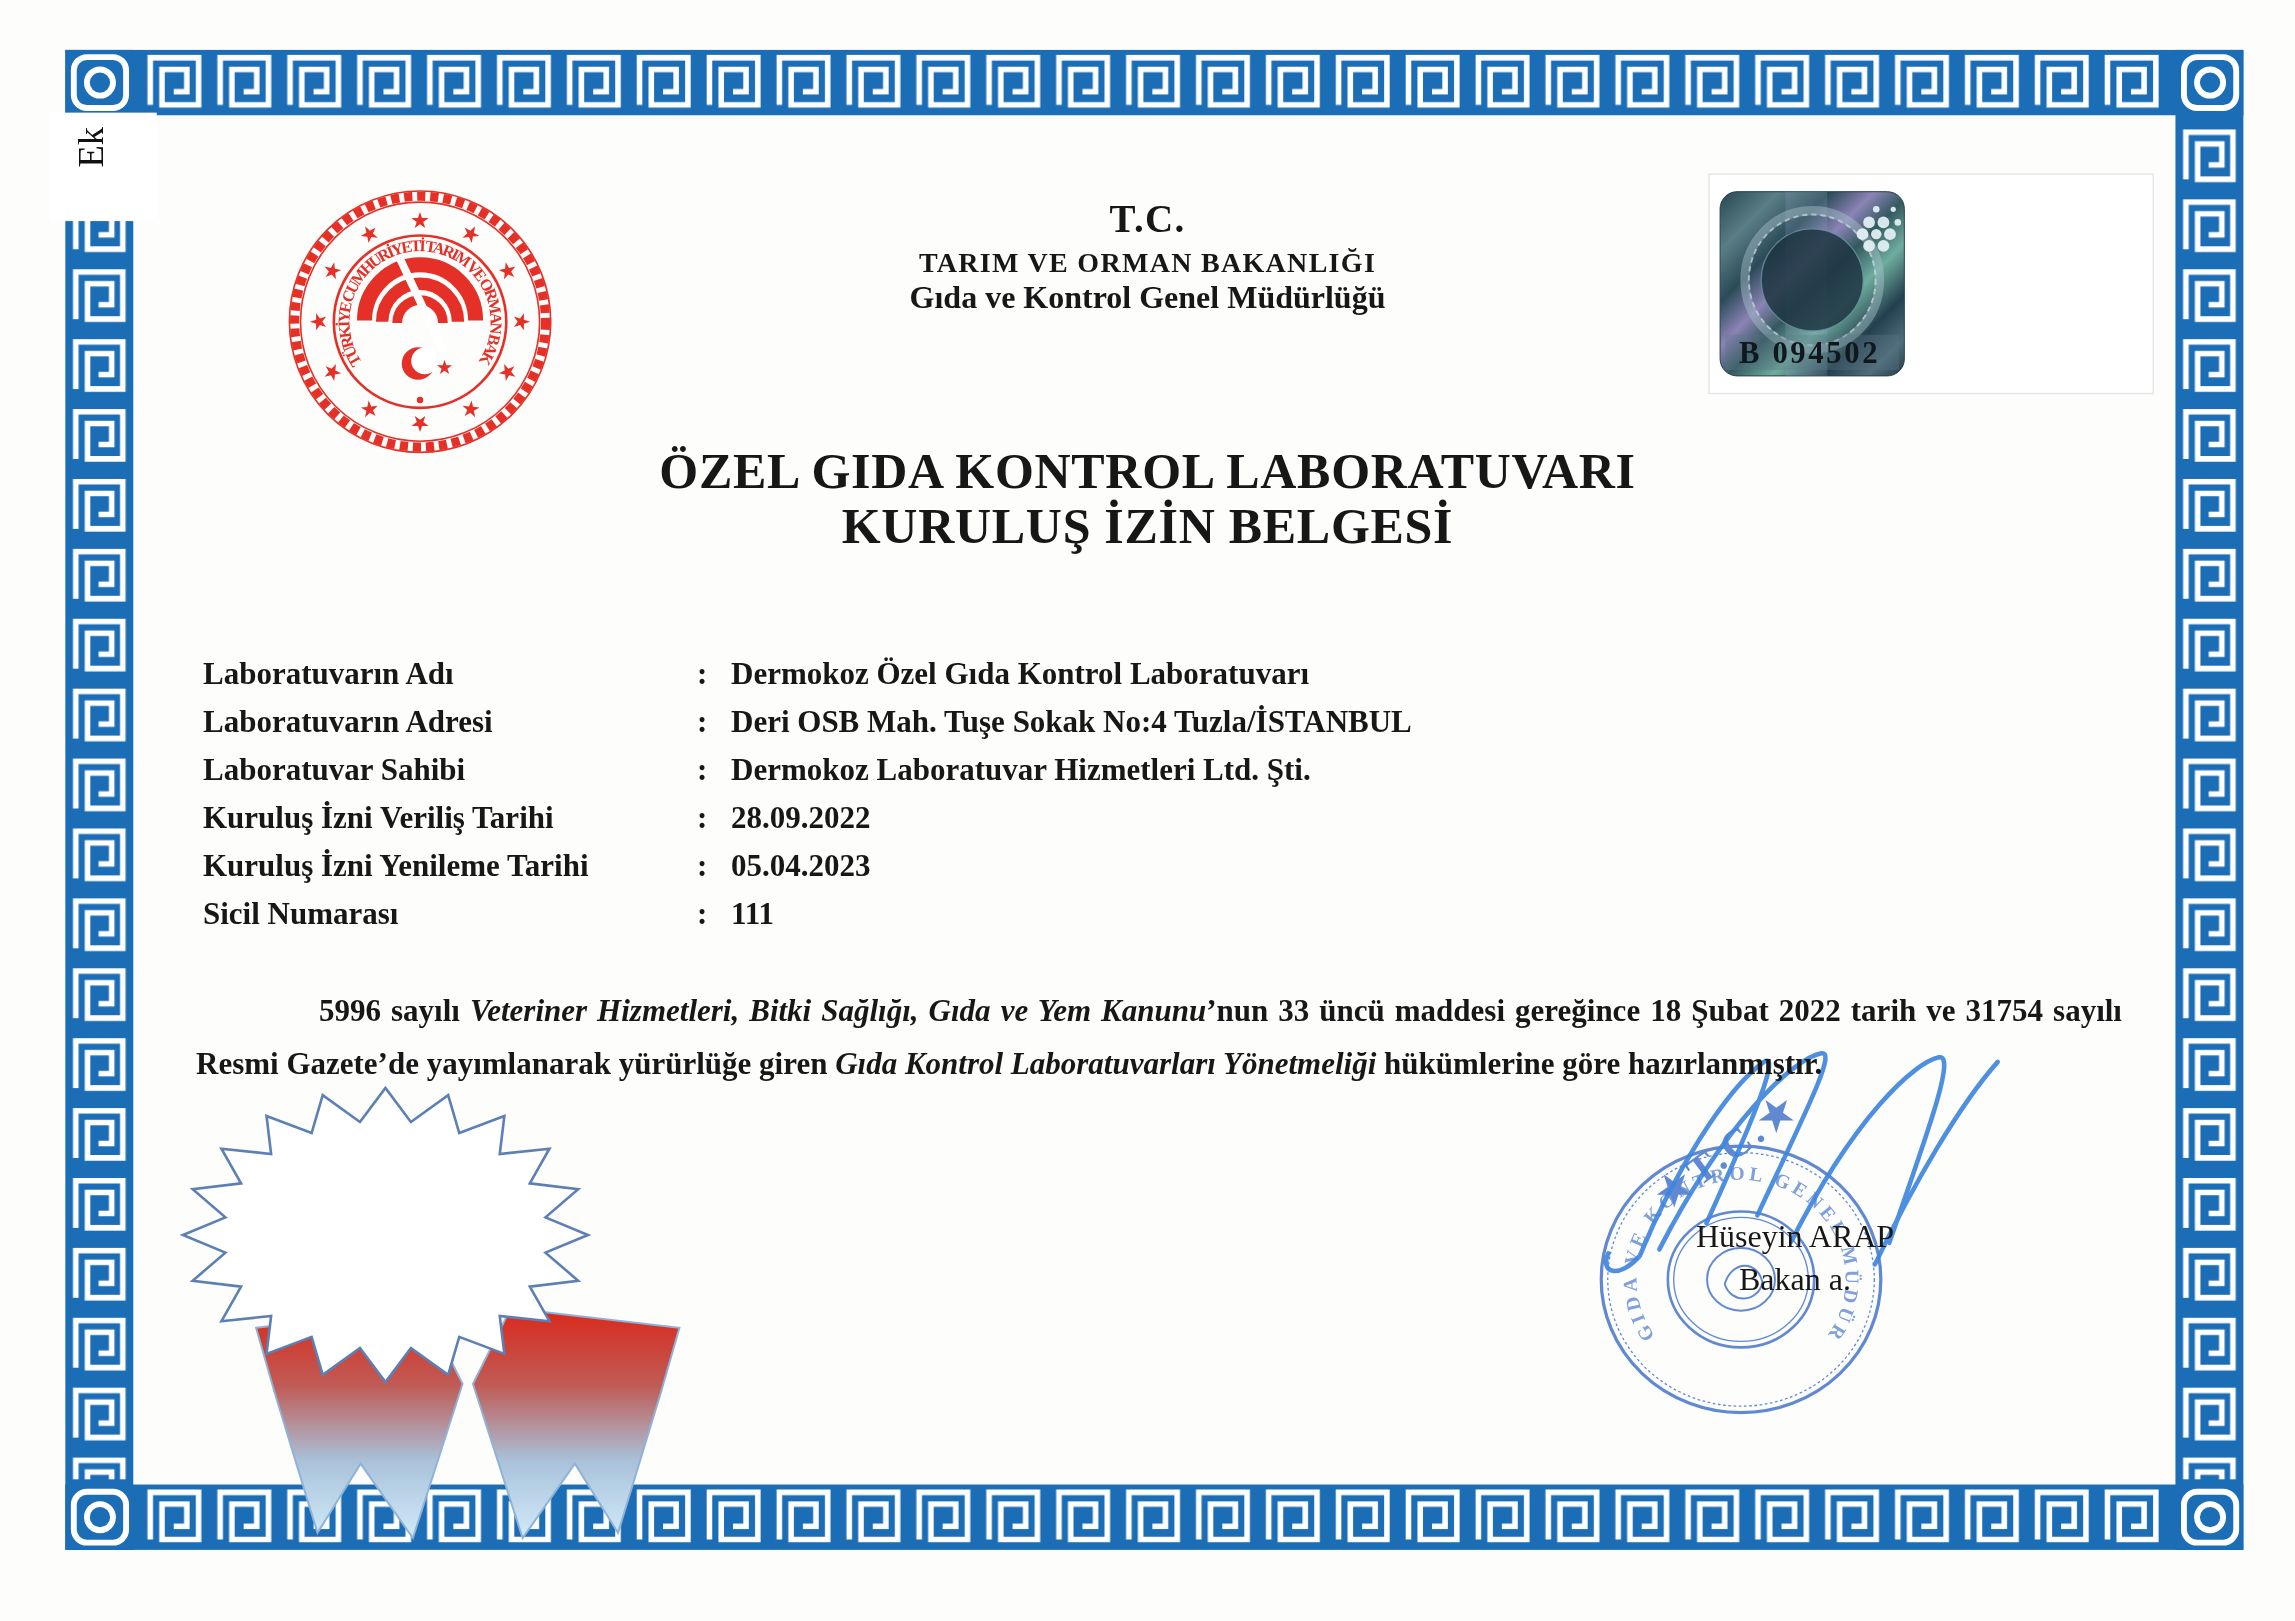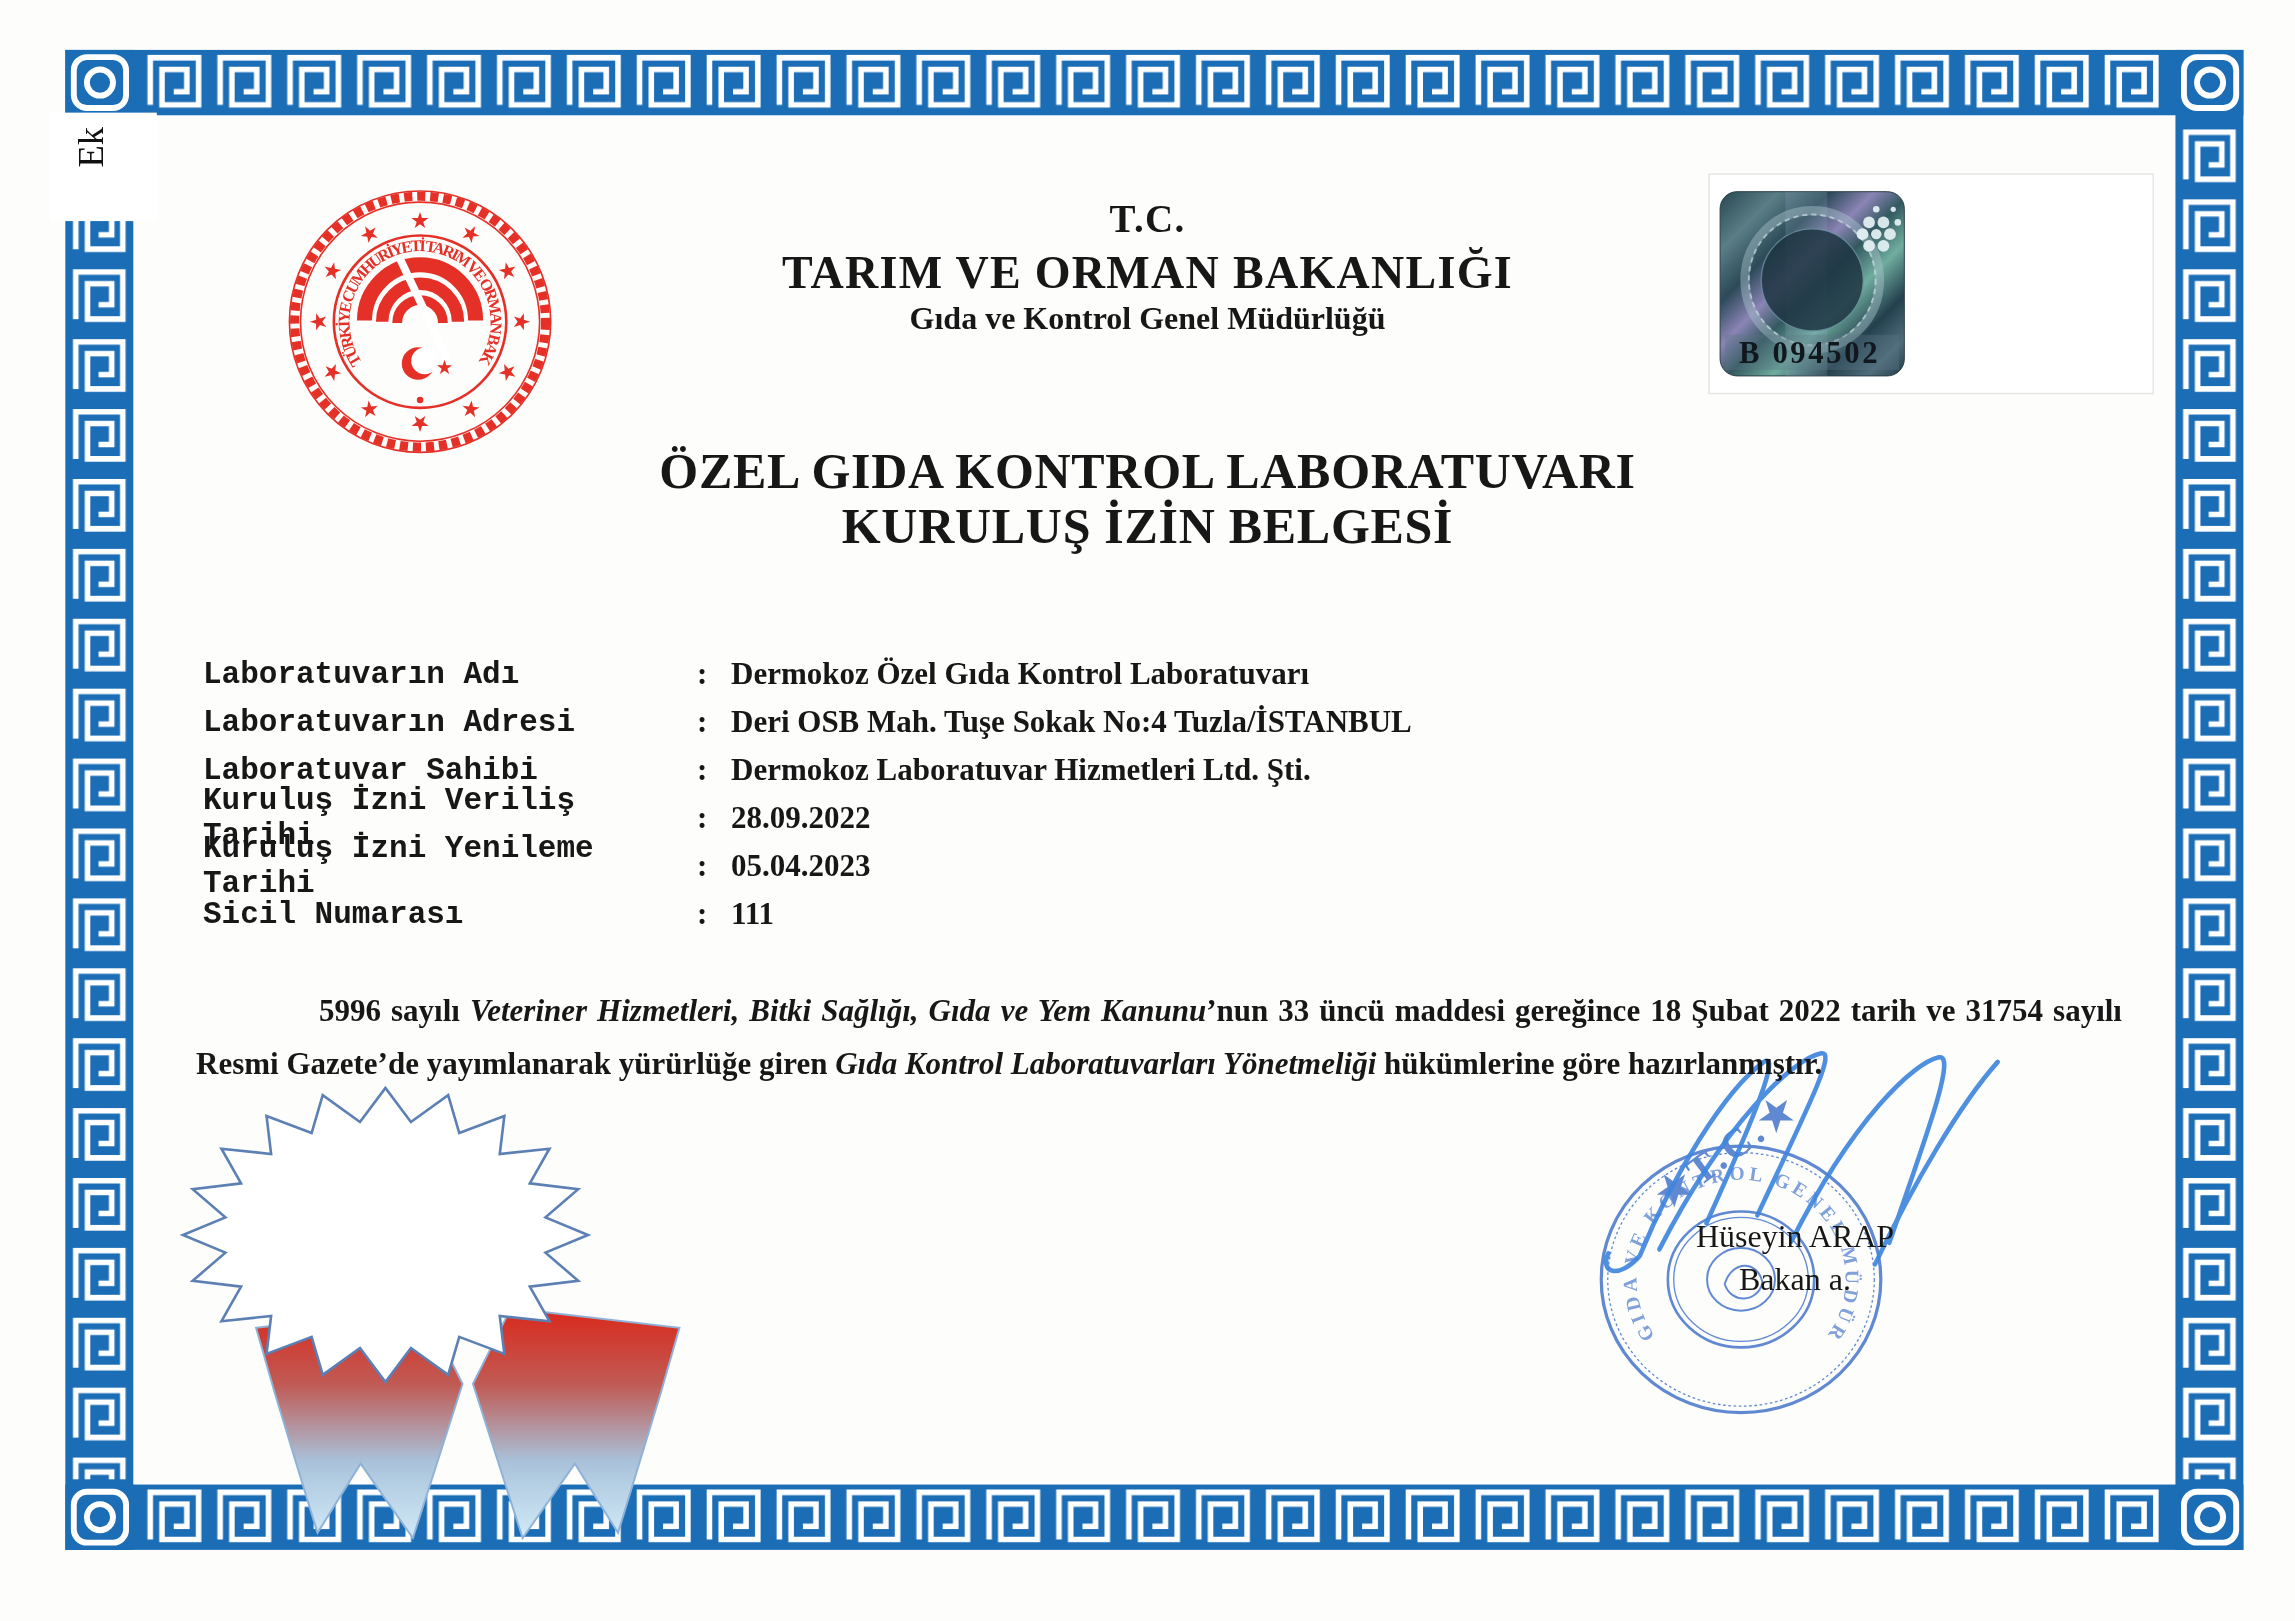--- a/index.html
+++ b/index.html
@@ -3,26 +3,26 @@
 <meta charset="utf-8">
 <style>
   html,body{margin:0;padding:0;}
   body{width:2295px;height:1622px;position:relative;background:#fdfdfc;
        font-family:"Liberation Serif","DejaVu Serif",serif;color:#171717;overflow:hidden;}
   .art{position:absolute;left:0;top:0;width:2295px;height:1622px;}
   svg text{font-family:"Liberation Serif","DejaVu Serif",serif;}
   .layer{position:absolute;z-index:5;}
   .letterhead{left:0;top:196px;width:2295px;text-align:center;line-height:1.18;}
   .lh-tc{font-size:39px;font-weight:bold;letter-spacing:1.3px;}
-  .lh-ministry{font-size:46px;font-weight:bold;letter-spacing:1.3px;margin-top:3.9px;}
+  .lh-ministry{font-size:28px;font-weight:bold;letter-spacing:1.3px;margin-top:3.9px;}
   .lh-directorate{font-size:32px;font-weight:bold;margin-top:0;}
   .cert-title{left:0;top:444px;width:2295px;text-align:center;font-weight:bold;font-size:50px;line-height:55px;letter-spacing:0.7px;}
   .fields{left:203px;top:650px;width:1901px;font-size:31px;font-weight:bold;}
   .frow{display:flex;height:48px;align-items:center;}
-  .flabel{width:494px;flex:none;font-family:Liberation Mono, monospace;}
+  .flabel{width:494px;flex:none;}
   .fcolon{width:34px;flex:none;}
   .fvalue{flex:1;}
   .para{left:196px;top:984px;width:1926px;font-size:31px;font-weight:bold;line-height:53px;
         text-align:justify;text-indent:123px;}
   .it{font-style:italic;}
   .signatory{left:1555px;top:1215px;width:480px;text-align:center;font-size:32px;font-weight:normal;line-height:43px;}
 </style>
 </head>
 <body>
 

